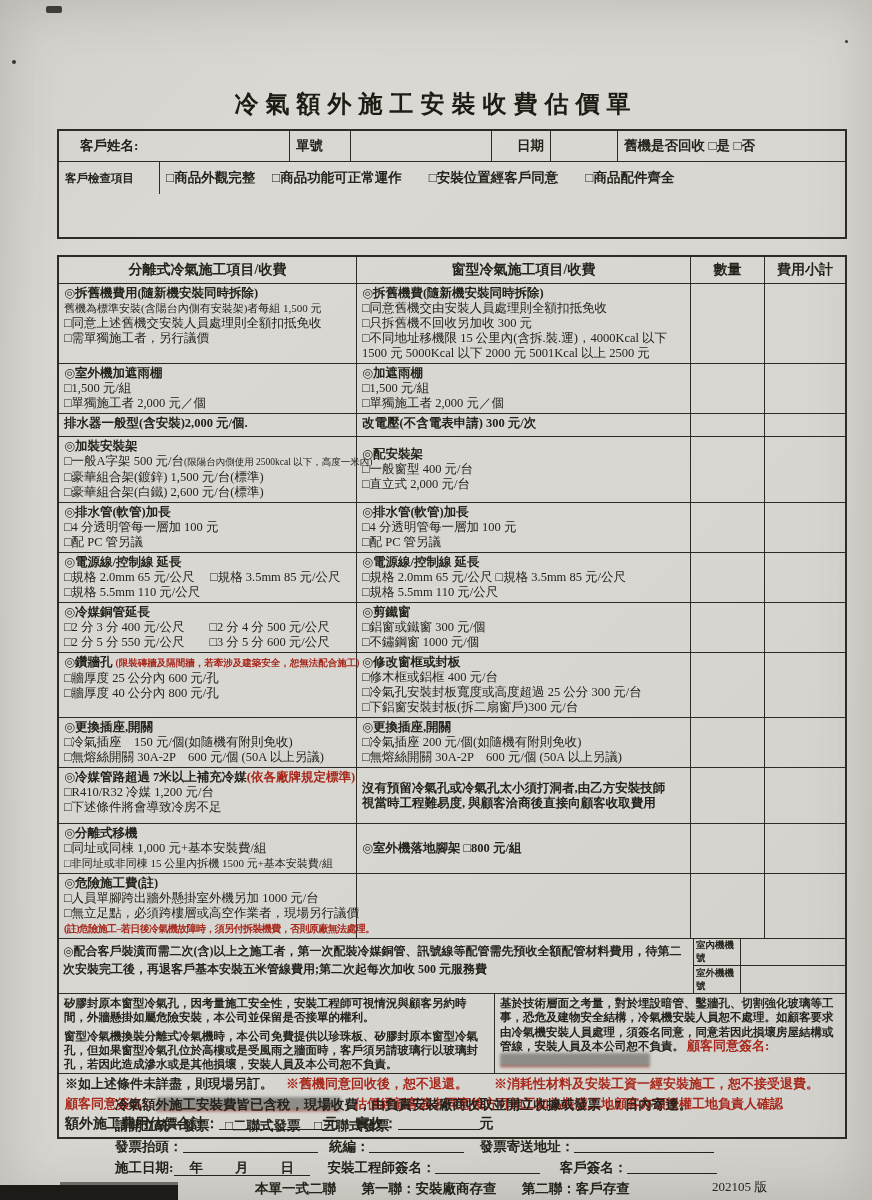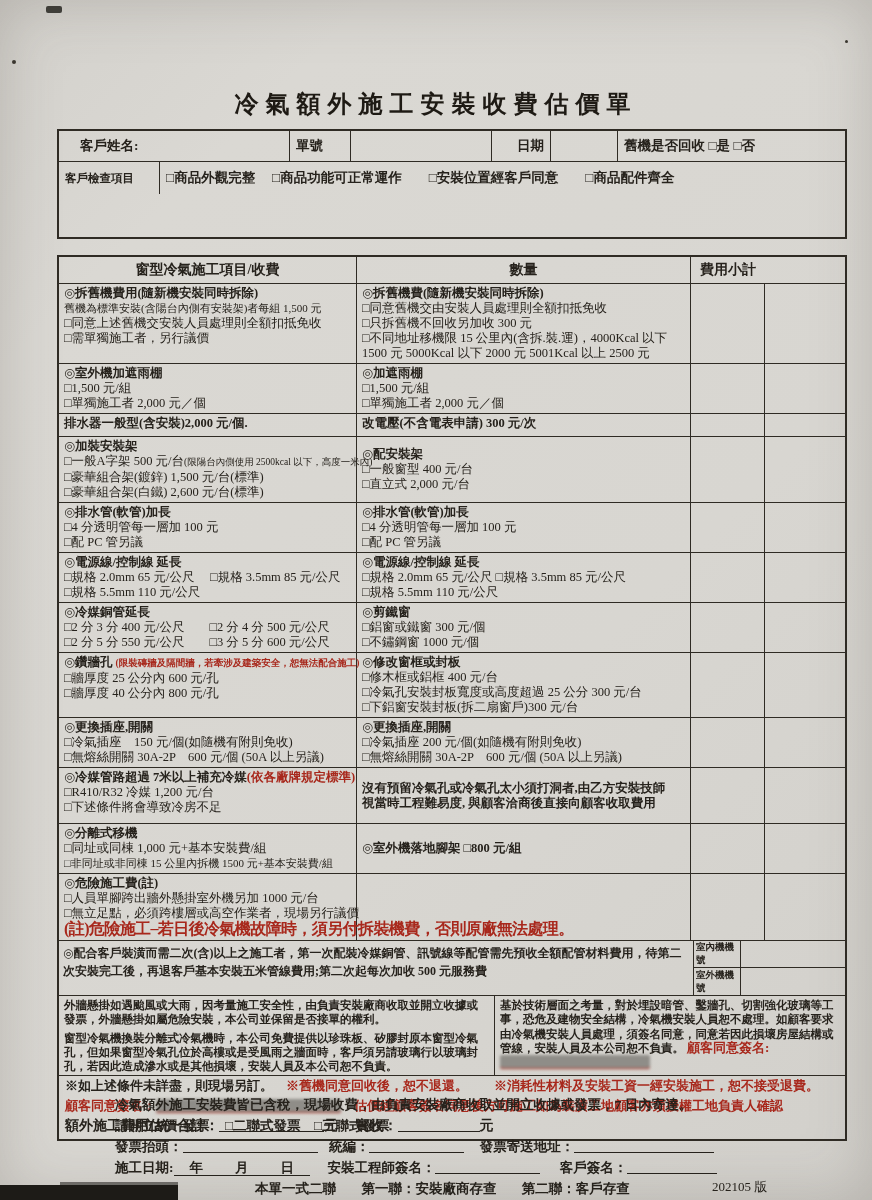--- a/index.html
+++ b/index.html
@@ -29,21 +29,21 @@
   #mt{left:57px;top:255px;width:790px;background:transparent;}
   .thead,.frow{display:grid;grid-template-columns:298px 334px 74px 1fr;border-bottom:1.2px solid #2f2b24;box-sizing:border-box;}
   .thead{font-weight:bold;text-align:center;font-size:14px;}
   .thead>div{padding:4px 2px;}
   .cell{padding:2px 4px 2px 5px;box-sizing:border-box;overflow:visible;}
   .cl{border-right:1.2px solid #2f2b24;}
   .ln{font-size:12.5px;line-height:15px;white-space:nowrap;}
   .b{font-weight:bold;}
   .r{color:#a8281c;font-weight:bold;}
   .rs{color:#a8281c;font-size:9.5px;font-weight:bold;}
-  .rfit{color:#a8281c;font-weight:bold;font-size:16px;letter-spacing:-.6px;}
+  .rfit{color:#a8281c;font-weight:bold;font-size:10px;letter-spacing:-.6px;}
   .s{font-size:9.5px;}
   .s2{font-size:11px;}
   .vc{display:flex;flex-direction:column;justify-content:center;}
   
   .coop{display:grid;grid-template-columns:635px 47px 1fr;border-bottom:1.2px solid #2f2b24;}
   .coop .txt{padding:3px 4px;font-size:12px;font-weight:bold;line-height:18px;border-right:1.2px solid #2f2b24;}
   .mrows{grid-column:2/4;display:grid;grid-template-rows:1fr 1fr;grid-template-columns:47px 1fr;}
   .mlabel{font-size:9.5px;font-weight:bold;display:flex;align-items:center;border-bottom:1.2px solid #2f2b24;border-right:1.2px solid #2f2b24;padding-left:2px;box-sizing:border-box;}
   .mval{border-bottom:1.2px solid #2f2b24;}
   .mrows .mlabel:nth-last-of-type(2),.mrows .mval:last-child{border-bottom:none;}
@@ -84,20 +84,21 @@
     </div>
     <div class="hrow" style="height:32px;align-items:center;">
       <div class="hcell" style="width:100px;font-size:11.5px;">客戶檢查項目</div>
       <div class="vline"></div>
       <div class="hcell">□商品外觀完整　 □商品功能可正常運作　　□安裝位置經客戶同意　　□商品配件齊全</div>
     </div>
   </div>
 
   <div class="box" id="mt">
     <div class="thead">
+      <div class="cl">分離式冷氣施工項目/收費</div>
       <div class="cl">窗型冷氣施工項目/收費</div>
       <div class="cl">數量</div>
       <div>費用小計</div>
     </div>
 
     <div id="fee-rows">
         <div class="frow" style="min-height: 76px;">
           <div class="cell cl">
             <div class="ln"><span class="b">◎拆舊機費用(隨新機安裝同時拆除)</span></div>
             <div class="ln"><span class="s2">舊機為標準安裝(含陽台內側有安裝架)者每組 1,500 元</span></div>
@@ -267,21 +268,21 @@
       <div class="mrows">
         <div class="mlabel">室內機機號</div>
         <div class="mval"></div>
         <div class="mlabel" style="border-bottom:none;">室外機機號</div>
         <div class="mval" style="border-bottom:none;"></div>
       </div>
     </div>
 
     <div class="notes" style="min-height:70px;">
       <div>
-        <div class="np">外牆懸掛如遇颱風或大雨，因考量施工安全性，由負責安裝廠商收取並開立收據或發票，外牆懸掛如屬危險安裝，本公司並保留是否接單的權利。</div>
+        <div class="np">矽膠封原本窗型冷氣孔，因考量施工安全性，安裝工程師可視情況與顧客另約時間，外牆懸掛如屬危險安裝，本公司並保留是否接單的權利。</div>
         <div class="np">窗型冷氣機換裝分離式冷氣機時，本公司免費提供以珍珠板、矽膠封原本窗型冷氣孔，但如果窗型冷氣孔位於高樓或是受風雨之牆面時，客戶須另請玻璃行以玻璃封孔，若因此造成滲水或是其他損壞，安裝人員及本公司恕不負責。</div>
       </div>
       <div class="nr">
         <span>基於技術層面之考量，對於埋設暗管、鑿牆孔、切割強化玻璃等工事，恐危及建物安全結構，冷氣機安裝人員恕不處理。如顧客要求由冷氣機安裝人員處理，須簽名同意，同意若因此損壞房屋結構或管線，安裝人員及本公司恕不負責。</span>
         <span class="r" style="font-size:13px;">顧客同意簽名:</span>
         <span class="redact" style="width:150px;"></span>
       </div>
     </div>
 
     <div class="bline">

